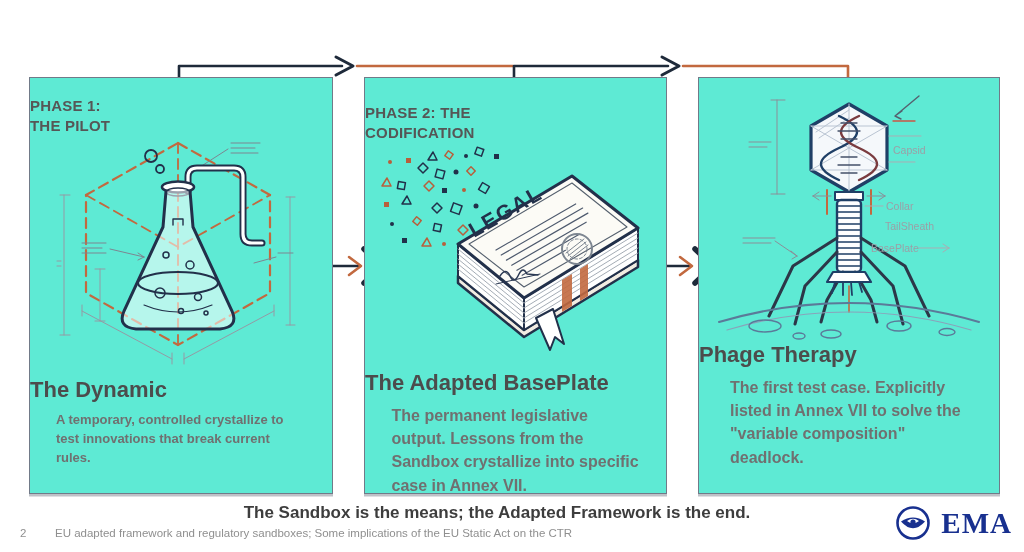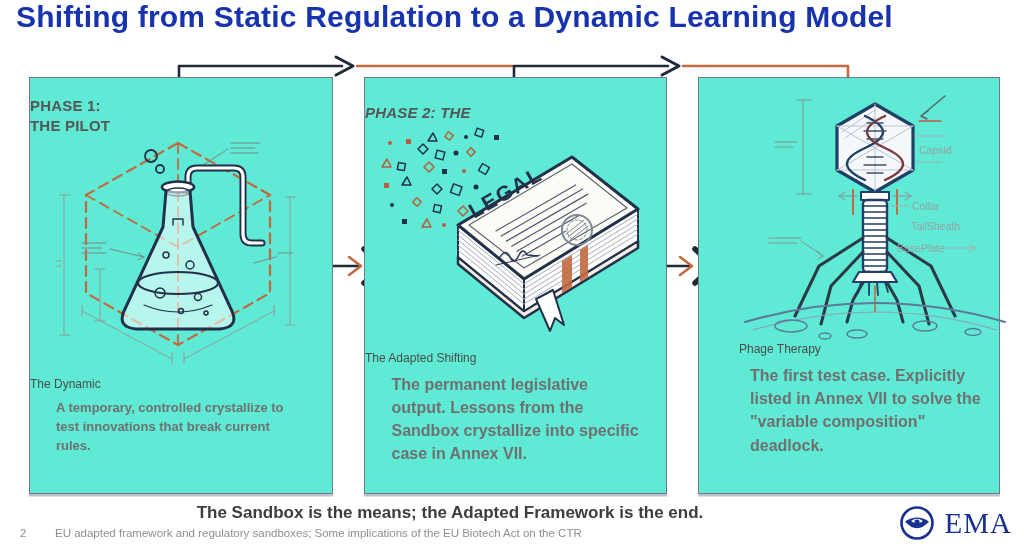--- a/index.html
+++ b/index.html
@@ -13,60 +13,59 @@
     white-space:nowrap;
   }
   .overlay{position:absolute;left:0;top:0;width:1024px;height:552px;pointer-events:none;}
   .panel{
     position:absolute;top:77px;height:417px;background:#5eead4;
     border:1.5px solid #717a88;box-shadow:0 2.5px 0 rgba(110,117,130,.45);
     box-sizing:border-box;text-align:left;
   }
   .panel-1{left:29px;width:304px;}
   .panel-2{left:364px;width:303px;}
-  .panel-3{left:698px;width:302px;padding-left:40px;}
+  .panel-3{left:698px;width:302px;}
   .phase{
     font-size:15px;font-weight:bold;color:#565656;line-height:1.3;
     letter-spacing:0.2px;
   }
   .panel-1 .phase{margin-top:18px;}
-  .panel-2 .phase{margin-top:25px;font-style:italic;}
+  .panel-2 .phase{margin-top:25px;}
   .illus{display:block;margin:0 auto;}
-  .panel-title{font-size:12px;font-weight:normal;color:#4c4c4c;margin-top:2px;}
+  .panel-title{font-size:22px;font-weight:bold;color:#4c4c4c;margin-top:2px;}
   .panel-desc{
     font-size:16px;font-weight:bold;color:#707070;line-height:1.45;
     margin:8px auto 0 auto;
   }
   .panel-1 .panel-desc{width:250px;font-size:13px;}
   .panel-2 .panel-desc{width:248px;}
   .panel-3 .panel-desc{width:238px;}
   .tagline{
     position:absolute;left:0;top:503px;width:900px;text-align:center;
-    font-size:17px;font-weight:bold;color:#3d3d3d;
+    font-size:17px;font-weight:bold;color:#3d3d3d;padding-left:47px;
   }
   .footer{
     position:absolute;left:0;top:527px;width:860px;
     font-size:11.5px;color:#8f8f8f;
   }
   .footer .page-num{position:absolute;left:20px;top:0;}
   .footer .source{position:absolute;left:55px;top:0;}
   .logo{
     position:absolute;right:12px;top:504px;display:flex;align-items:center;gap:9px;
   }
   .logo-text{
-    font-family:"Liberation Serif",serif;font-size:29px;font-weight:normal;
+    font-family:"Liberation Serif",serif;font-size:29px;font-weight:bold;
     color:#18308f;letter-spacing:1px;
   }
 </style>
 </head>
 <body>
 
 <div class="slide">
 
-  <div class="slide-title">Shifting from Static Regulation to a Dynamic Learning Model</div>
 
   <svg class="overlay" viewBox="0 0 1024 552">
     <g fill="none" stroke-linecap="round" stroke-linejoin="round">
 
       <path d="M179,87 L179,66 L342,66" stroke="#1e2a3a" stroke-width="2.6"></path>
       <path d="M336,57 L353,66 L336,75" stroke="#1e2a3a" stroke-width="3"></path>
       <path d="M357,66 L513,66" stroke="#c2693f" stroke-width="2.6"></path>
 
       <path d="M514,87 L514,66 L668,66" stroke="#1e2a3a" stroke-width="2.6"></path>
       <path d="M662,57 L679,66 L662,75" stroke="#1e2a3a" stroke-width="3"></path>
@@ -135,20 +134,21 @@
       </g>
     </svg>
 
     <div class="panel-title">The Dynamic</div>
     <div class="panel-desc">A temporary, controlled crystallize to test innovations that break current rules.</div>
   </div>
 
   <div class="panel panel-2">
     <div class="phase">
       <div>PHASE 2: THE</div>
+      <div>CODIFICATION</div>
     </div>
 
     <svg class="illus" width="280" height="222" viewBox="0 0 280 222" style="margin-top:4px;">
       <g fill="none" stroke-linecap="round" stroke-linejoin="round">
 
         <g stroke-width="1.5">
           <rect x="100" y="2" width="7" height="7" stroke="#22304a" transform="rotate(20 103 5)"></rect>
           <rect x="118" y="8" width="5" height="5" fill="#22304a" stroke="none"></rect>
           <circle cx="90" cy="10" r="2" fill="#22304a" stroke="none"></circle>
           <rect x="70" y="6" width="6" height="6" stroke="#b85f3b" transform="rotate(35 73 9)"></rect>
@@ -210,21 +210,21 @@
           <path d="M192,110 L210,96 M194,113 L212,99 M190,107 L208,93" stroke-width="1"></path>
         </g>
 
         <path d="M124,130 q6,-9 10,0 q4,9 9,-2 q4,-8 8,0 l11,1" stroke="#2c3a54" stroke-width="1.5"></path>
         <path d="M120,138 L164,128" stroke="#2c3a54" stroke-width="1"></path>
 
         <text transform="translate(98,92) rotate(-30)" font-family="Liberation Sans, sans-serif" font-size="21" font-weight="bold" fill="#22304a" letter-spacing="2">LEGAL</text>
       </g>
     </svg>
 
-    <div class="panel-title">The Adapted Shifting</div>
+    <div class="panel-title">The Adapted BasePlate</div>
     <div class="panel-desc">The permanent legislative output. Lessons from the Sandbox crystallize into specific case in Annex VII.</div>
   </div>
 
   <div class="panel panel-3">
 
     <svg class="illus" width="272" height="250" viewBox="0 0 272 250" style="margin-top:12px;">
       <g fill="none" stroke-linecap="round" stroke-linejoin="round">
 
         <g stroke="#8a8f98" stroke-width="1">
           <path d="M64,10 L64,104 M58,10 L72,10 M58,104 L72,104"></path>
@@ -293,21 +293,21 @@
     </svg>
 
     <div class="panel-title">Phage Therapy</div>
     <div class="panel-desc">The first test case. Explicitly listed in Annex VII to solve the "variable composition" deadlock.</div>
   </div>
 
   <div class="tagline">The Sandbox is the means; the Adapted Framework is the end.</div>
 
   <div class="footer">
     <span class="page-num">2</span>
-    <span class="source">EU adapted framework and regulatory sandboxes; Some implications of the EU Biotech Act on the CTR</span>
+    <span class="source">EU adapted framework and regulatory sandboxes; Some implications of the EU Static Act on the CTR</span>
   </div>
 
   <div class="logo">
     <svg width="38" height="38" viewBox="0 0 38 38">
       <circle cx="19" cy="19" r="15.5" fill="#ffffff" stroke="#18308f" stroke-width="2.6"></circle>
       <path d="M7,17.5 Q19,9.5 31,17.5 Q19,31 7,17.5 Z" fill="#18308f"></path>
       <path d="M13,17 Q19,12.5 25,17 Q19,21.5 13,17 Z" fill="#ffffff"></path>
       <circle cx="19" cy="18" r="2.6" fill="#18308f"></circle>
     </svg>
     <span class="logo-text">EMA</span>

